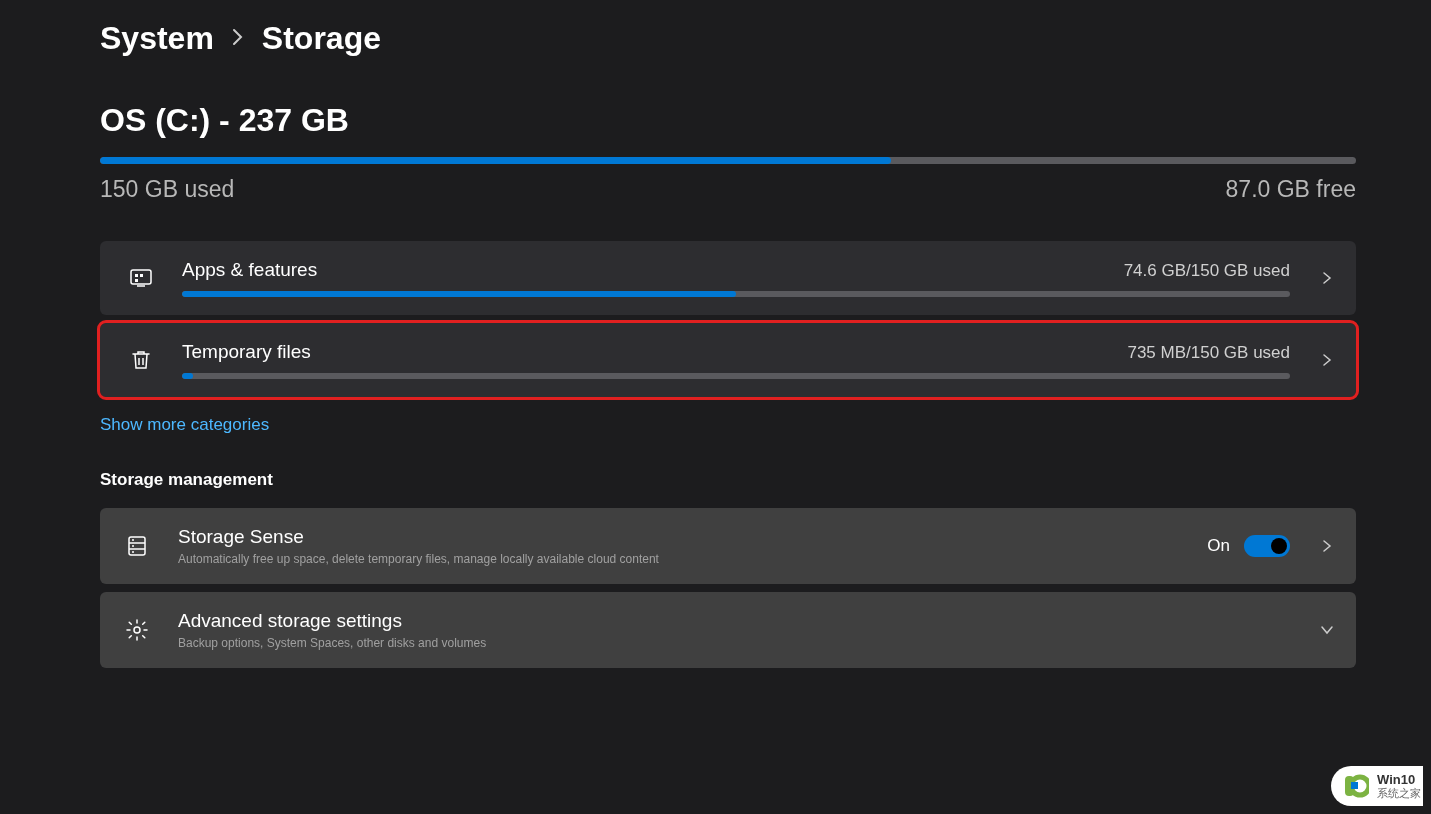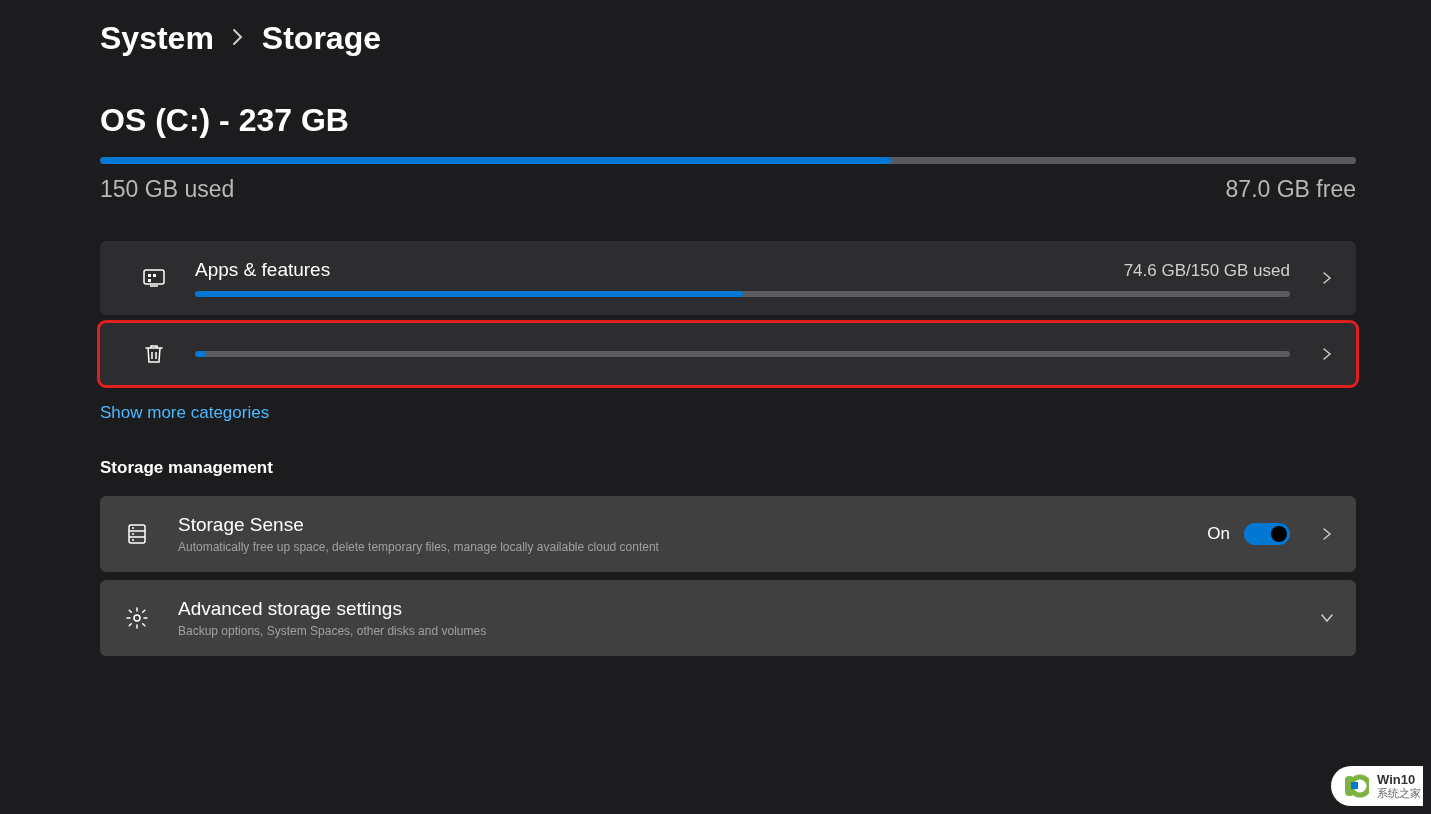--- a/index.html
+++ b/index.html
@@ -62,21 +62,21 @@
       margin-bottom: 38px;
     }
     .category-list {
       display: flex;
       flex-direction: column;
       gap: 8px;
     }
     .category-card {
       background: #2d2d30;
       border-radius: 6px;
-      padding: 18px 20px 18px 41px;
+      padding: 18px 20px 18px 28px;
       display: flex;
       align-items: center;
       gap: 28px;
       cursor: pointer;
     }
     .category-card.highlighted {
       outline: 3px solid #e02020;
       outline-offset: 0;
     }
     .cat-icon {
@@ -244,20 +244,24 @@
       </div>
       <div class="category-card highlighted">
         <div class="cat-icon">
           <svg width="24" height="24" viewBox="0 0 24 24">
             <path d="M4 6h16M9 6V4h6v2M6 6l1 14h10l1-14" fill="none" stroke="#fff" stroke-width="1.5" stroke-linecap="round"></path>
             <line x1="10" y1="10" x2="10" y2="17" stroke="#fff" stroke-width="1.5"></line>
             <line x1="14" y1="10" x2="14" y2="17" stroke="#fff" stroke-width="1.5"></line>
           </svg>
         </div>
         <div class="cat-body">
+          <div class="cat-header">
+            <span class="cat-title">Temporary files</span>
+            <span class="cat-usage">735 MB/150 GB used</span>
+          </div>
           <div class="cat-bar">
             <div class="cat-bar-fill" style="width:1%"></div>
           </div>
         </div>
         <div class="chevron">
           <svg width="14" height="14" viewBox="0 0 14 14">
             <path d="M4 2 L10 7 L4 12" stroke="#ccc" stroke-width="1.5" fill="none" stroke-linecap="round"></path>
           </svg>
         </div>
       </div>

